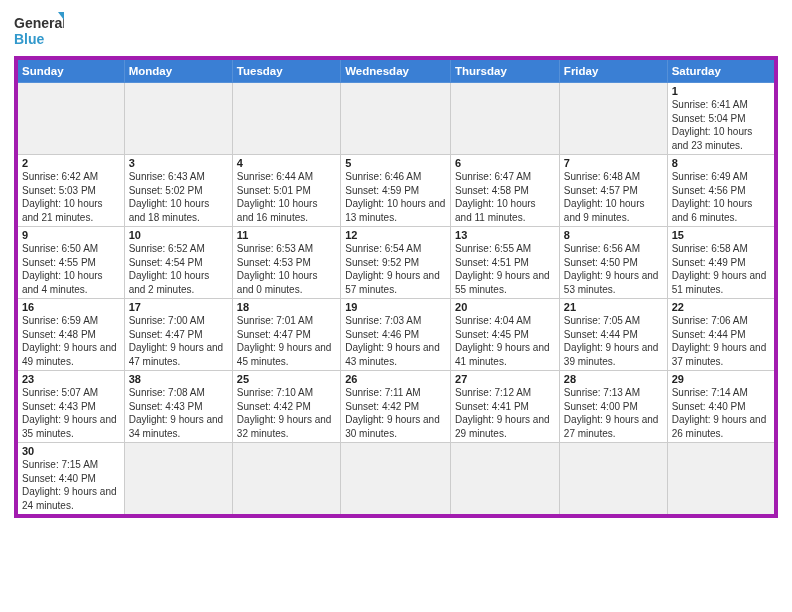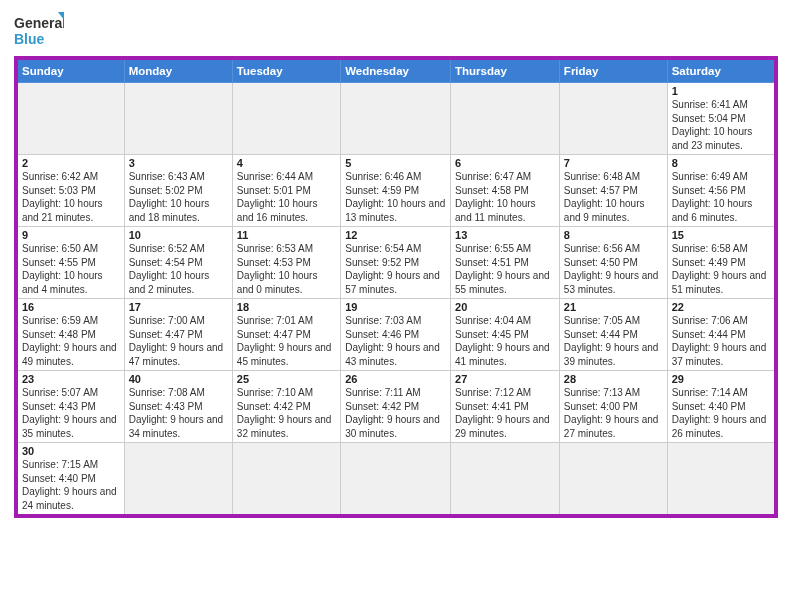--- a/index.html
+++ b/index.html
@@ -284,21 +284,21 @@
         </tr>
         <tr>
           <td>
             <span class="day-number">23</span>
             <div class="day-info">Sunrise: 5:07 AM
 Sunset: 4:43 PM
 Daylight: 9 hours
 and 35 minutes.</div>
           </td>
           <td>
-            <span class="day-number">40</span>
+            <span class="day-number">38</span>
             <div class="day-info">Sunrise: 7:08 AM
 Sunset: 4:43 PM
 Daylight: 9 hours
 and 34 minutes.</div>
           </td>
           <td>
             <span class="day-number">25</span>
             <div class="day-info">Sunrise: 7:10 AM
 Sunset: 4:42 PM
 Daylight: 9 hours

